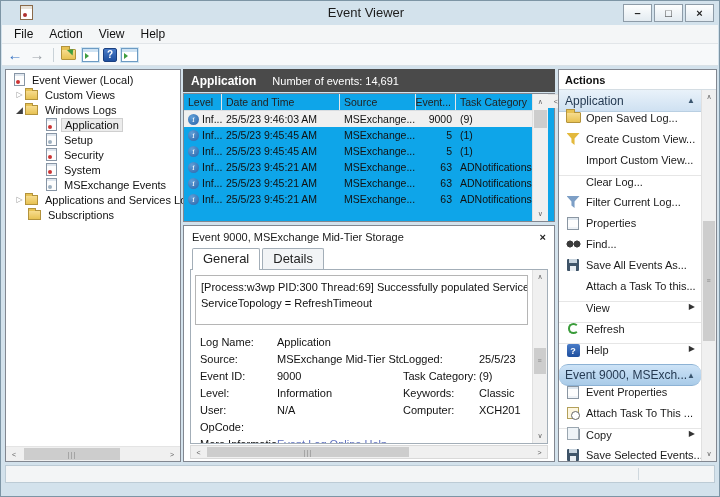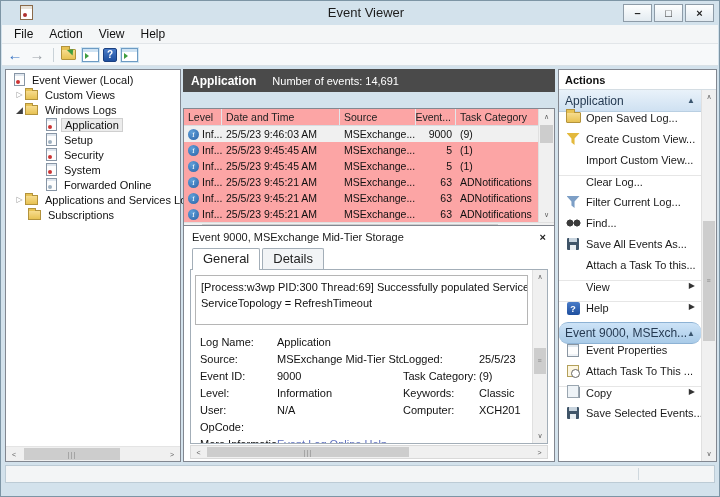--- a/index.html
+++ b/index.html
@@ -59,22 +59,22 @@
   .indent1 { padding-left:8px; } .indent2 { padding-left:22px; } .indent3 { padding-left:40px; }
   .tree-hscroll { position:absolute; left:0; right:0; bottom:0; height:15px; display:flex; border-top:1px solid #e4e4e4; }
   .tree-hscroll .sc-btn { width:16px; }
   .tree-hscroll .sc-track { flex:1; }
   .tree-hscroll .sc-thumb { left:2px; top:1px; bottom:1px; width:96px; }
 
   
   .list-header { position:absolute; left:182px; top:68px; width:372px; height:23px; background:#4a4a4a; color:#fff;
                  display:flex; align-items:center; padding-left:8px; font-size:11px; gap:16px; }
   .list-header .lh-title { font-weight:bold; font-size:12px; }
-  .table-box { position:absolute; left:182px; top:107px; width:372px; height:129px; background:#fca5a5; border:1px solid #828790;
-               display:flex; flex-direction:column; }
+  .table-box { position:absolute; left:182px; top:92px; width:372px; height:129px; background:#0ea5e9; border:1px solid #828790;
+               display:flex; }
   .tb-main { display:flex; flex:1; min-height:0; }
   .tb-grid { flex:1; min-width:0; }
   .col-row { display:flex; height:17px; border-bottom:1px solid #d8dce0; font-size:10.5px; color:#222; }
   .col { display:flex; align-items:center; padding-left:4px; border-right:1px solid #e3e6ea; overflow:hidden; white-space:nowrap; }
   .c-level { width:38px; } .c-date { width:118px; } .c-source { width:76px; } .c-event { width:40px; justify-content:flex-end; padding-right:4px; } .c-task { flex:1; border-right:none; }
   .e-row { display:flex; height:16px; font-size:10.5px; color:#111; align-items:center; }
   .e-row.sel { background:#f0f0f0; }
   .cell { display:flex; align-items:center; padding-left:4px; overflow:hidden; white-space:nowrap; }
   .i-info { flex:none; width:11px; height:11px; border-radius:50%; background:radial-gradient(circle at 35% 30%, #5f9fd8, #2a63a8);
             color:#fff; font-size:8px; font-style:italic; font-family:"DejaVu Serif", serif; display:flex; align-items:center; justify-content:center; margin-right:3px; }
@@ -223,21 +223,21 @@
       <div class="t-row indent3">
         <span class="t-icon ico-log"></span>
         <span class="t-label">Security</span>
       </div>
       <div class="t-row indent3">
         <span class="t-icon ico-log"></span>
         <span class="t-label">System</span>
       </div>
       <div class="t-row indent3">
         <span class="t-icon ico-log plain"></span>
-        <span class="t-label">Forwarded Online</span>
+        <span class="t-label">MSExchange Events</span>
       </div>
       <div class="t-row indent1">
         <span class="t-exp">▷</span>
         <span class="t-icon ico-fold-sm"></span>
         <span class="t-label">Applications and Services Lo</span>
       </div>
       <div class="t-row indent2">
         <span class="t-icon ico-fold-sm"></span>
         <span class="t-label">Subscriptions</span>
       </div>
@@ -451,38 +451,50 @@
           <span class="a-label">Clear Log...</span>
         </div>
         <div class="a-item">
           <span class="a-ico">
               <span class="ico-funnel funnel-b"></span>
             </span>
           <span class="a-label">Filter Current Log...</span>
         </div>
         <div class="a-item">
           <span class="a-ico">
+              <span class="ico-props"></span>
+            </span>
+          <span class="a-label">Properties</span>
+        </div>
+        <div class="a-item">
+          <span class="a-ico">
               <span class="ico-binoc"></span>
             </span>
           <span class="a-label">Find...</span>
         </div>
         <div class="a-item">
           <span class="a-ico">
               <span class="ico-save"></span>
             </span>
           <span class="a-label">Save All Events As...</span>
         </div>
         <div class="a-item">
           <span class="a-ico"></span>
           <span class="a-label">Attach a Task To this...</span>
         </div>
         <div class="a-item sep">
           <span class="a-ico"></span>
           <span class="a-label">View</span>
           <span class="a-sub">▶</span>
+        </div>
+        <div class="a-item sep">
+          <span class="a-ico">
+              <span class="ico-refresh"></span>
+            </span>
+          <span class="a-label">Refresh</span>
         </div>
         <div class="a-item sep">
           <span class="a-ico">
               <span class="ico-help-sm">?</span>
             </span>
           <span class="a-label">Help</span>
           <span class="a-sub">▶</span>
         </div>
         <div class="a-sec sel">
           <span class="a-sec-label">Event 9000, MSExch...</span>

